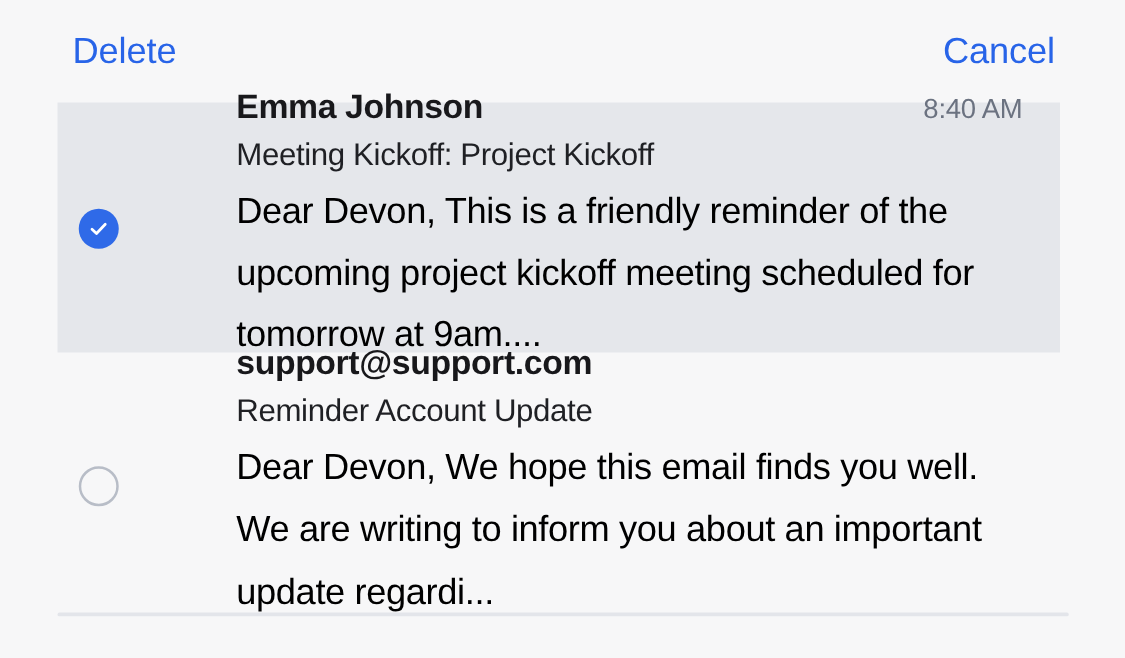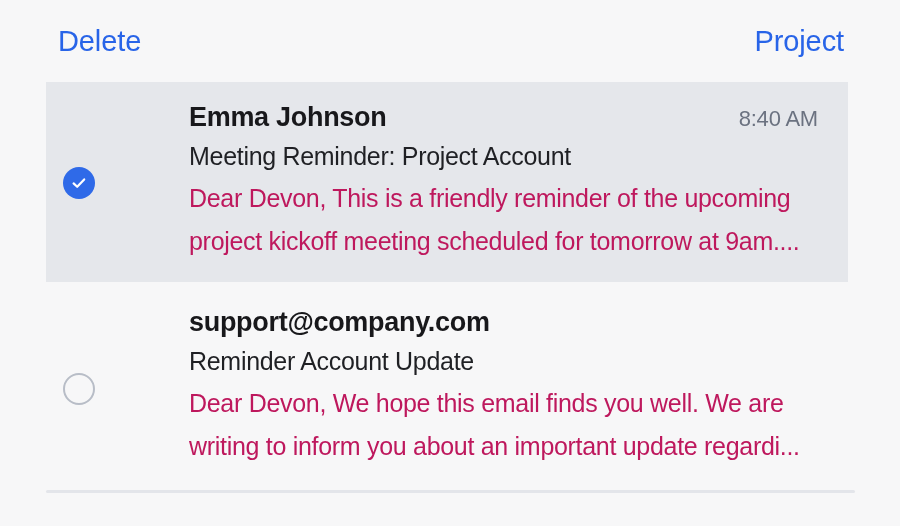--- a/index.html
+++ b/index.html
@@ -143,23 +143,23 @@
   .subject {
     font-size: 25px;
     font-weight: 400;
     color: #1f2024;
     letter-spacing: -0.3px;
     margin-bottom: 6px;
     white-space: nowrap;
     overflow: hidden;
   }
   .preview {
-    font-size: 25px;
-    font-weight: 400;
-    color: #be185d;
+    font-size: 29px;
+    font-weight: 400;
+    color: #000000;
     letter-spacing: -0.3px;
     line-height: 1.72;
     max-width: 660px;
   }
 
   .divider {
     margin: 0 46px;
     width: 809px;
     height: 3px;
     background: #e3e5ea;
@@ -167,54 +167,54 @@
   }
   .row-gap { height: 3px; }
 </style>
 </head>
 <body>
 
 <div id="app">
 
   <div class="toolbar">
     <button class="tool-btn left">Delete</button>
-    <button class="tool-btn right">Project</button>
+    <button class="tool-btn right">Cancel</button>
   </div>
 
   <div class="list">
 
     <div class="row selected">
       <div class="check-col">
         <span class="check on">
           <svg width="18" height="18" viewBox="0 0 18 18" aria-hidden="true">
             <path d="M3.6 9.4 L7.2 12.8 L14.2 5.4" fill="none" stroke="#ffffff" stroke-width="2.2" stroke-linecap="round" stroke-linejoin="round"></path>
           </svg>
         </span>
       </div>
       <div class="content">
         <div class="line-top">
           <div class="sender">Emma Johnson</div>
           <div class="time">8:40 AM</div>
         </div>
-        <div class="subject">Meeting Reminder: Project Account</div>
+        <div class="subject">Meeting Kickoff: Project Kickoff</div>
         <div class="preview">Dear Devon, This is a friendly reminder of the upcoming project kickoff meeting scheduled for tomorrow at 9am....</div>
       </div>
     </div>
 
     <div class="row-gap"></div>
 
     <div class="row plain">
       <div class="check-col">
         <span class="check off">
           
         </span>
       </div>
       <div class="content">
         <div class="line-top">
-          <div class="sender">support@company.com</div>
+          <div class="sender">support@support.com</div>
         </div>
         <div class="subject">Reminder Account Update</div>
         <div class="preview">Dear Devon, We hope this email finds you well. We are writing to inform you about an important update regardi...</div>
       </div>
     </div>
 
     <div class="divider"></div>
 
   </div>
 </div>

